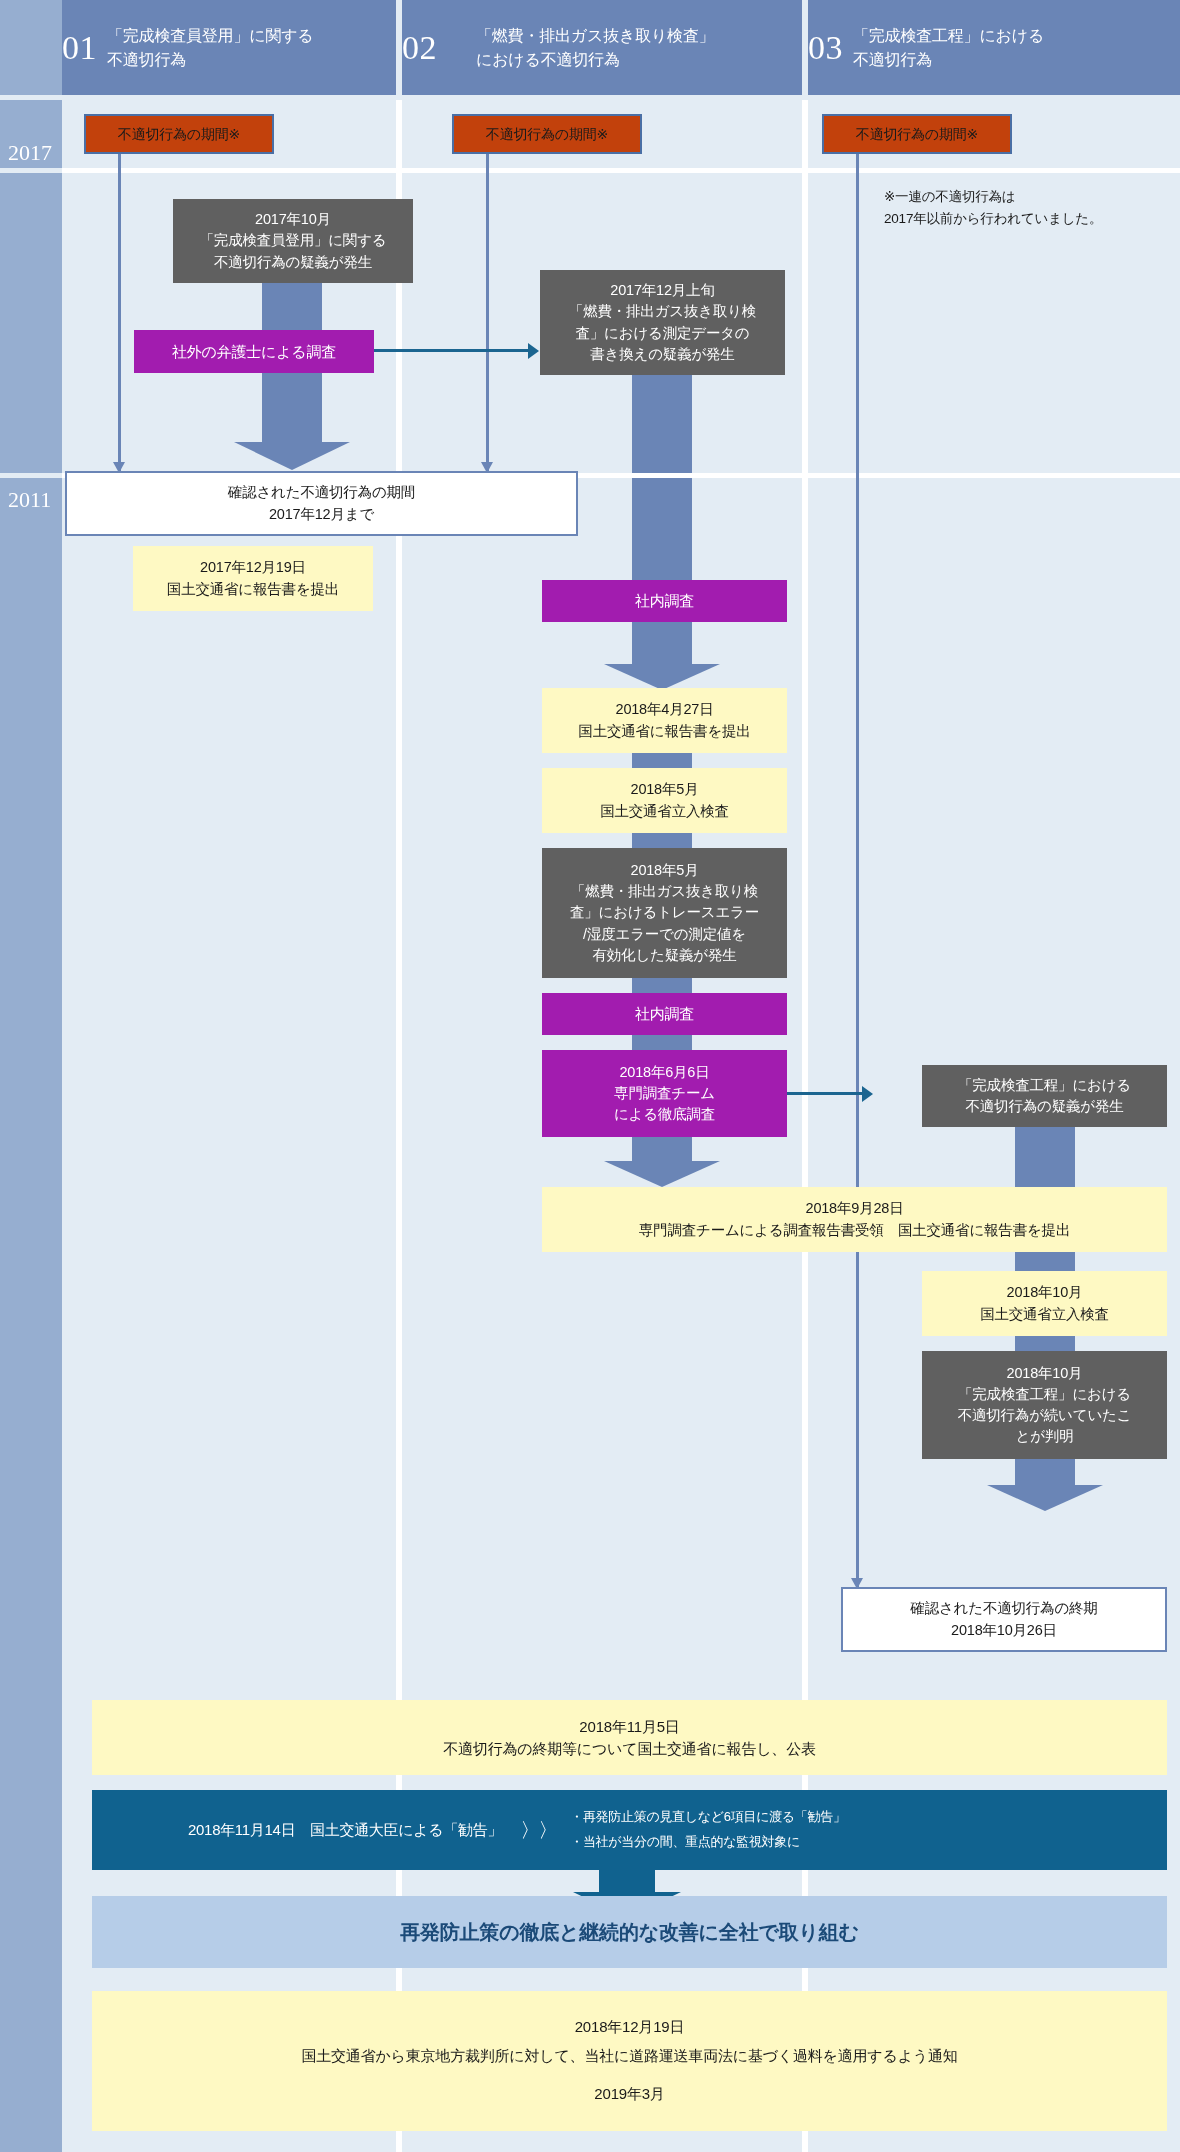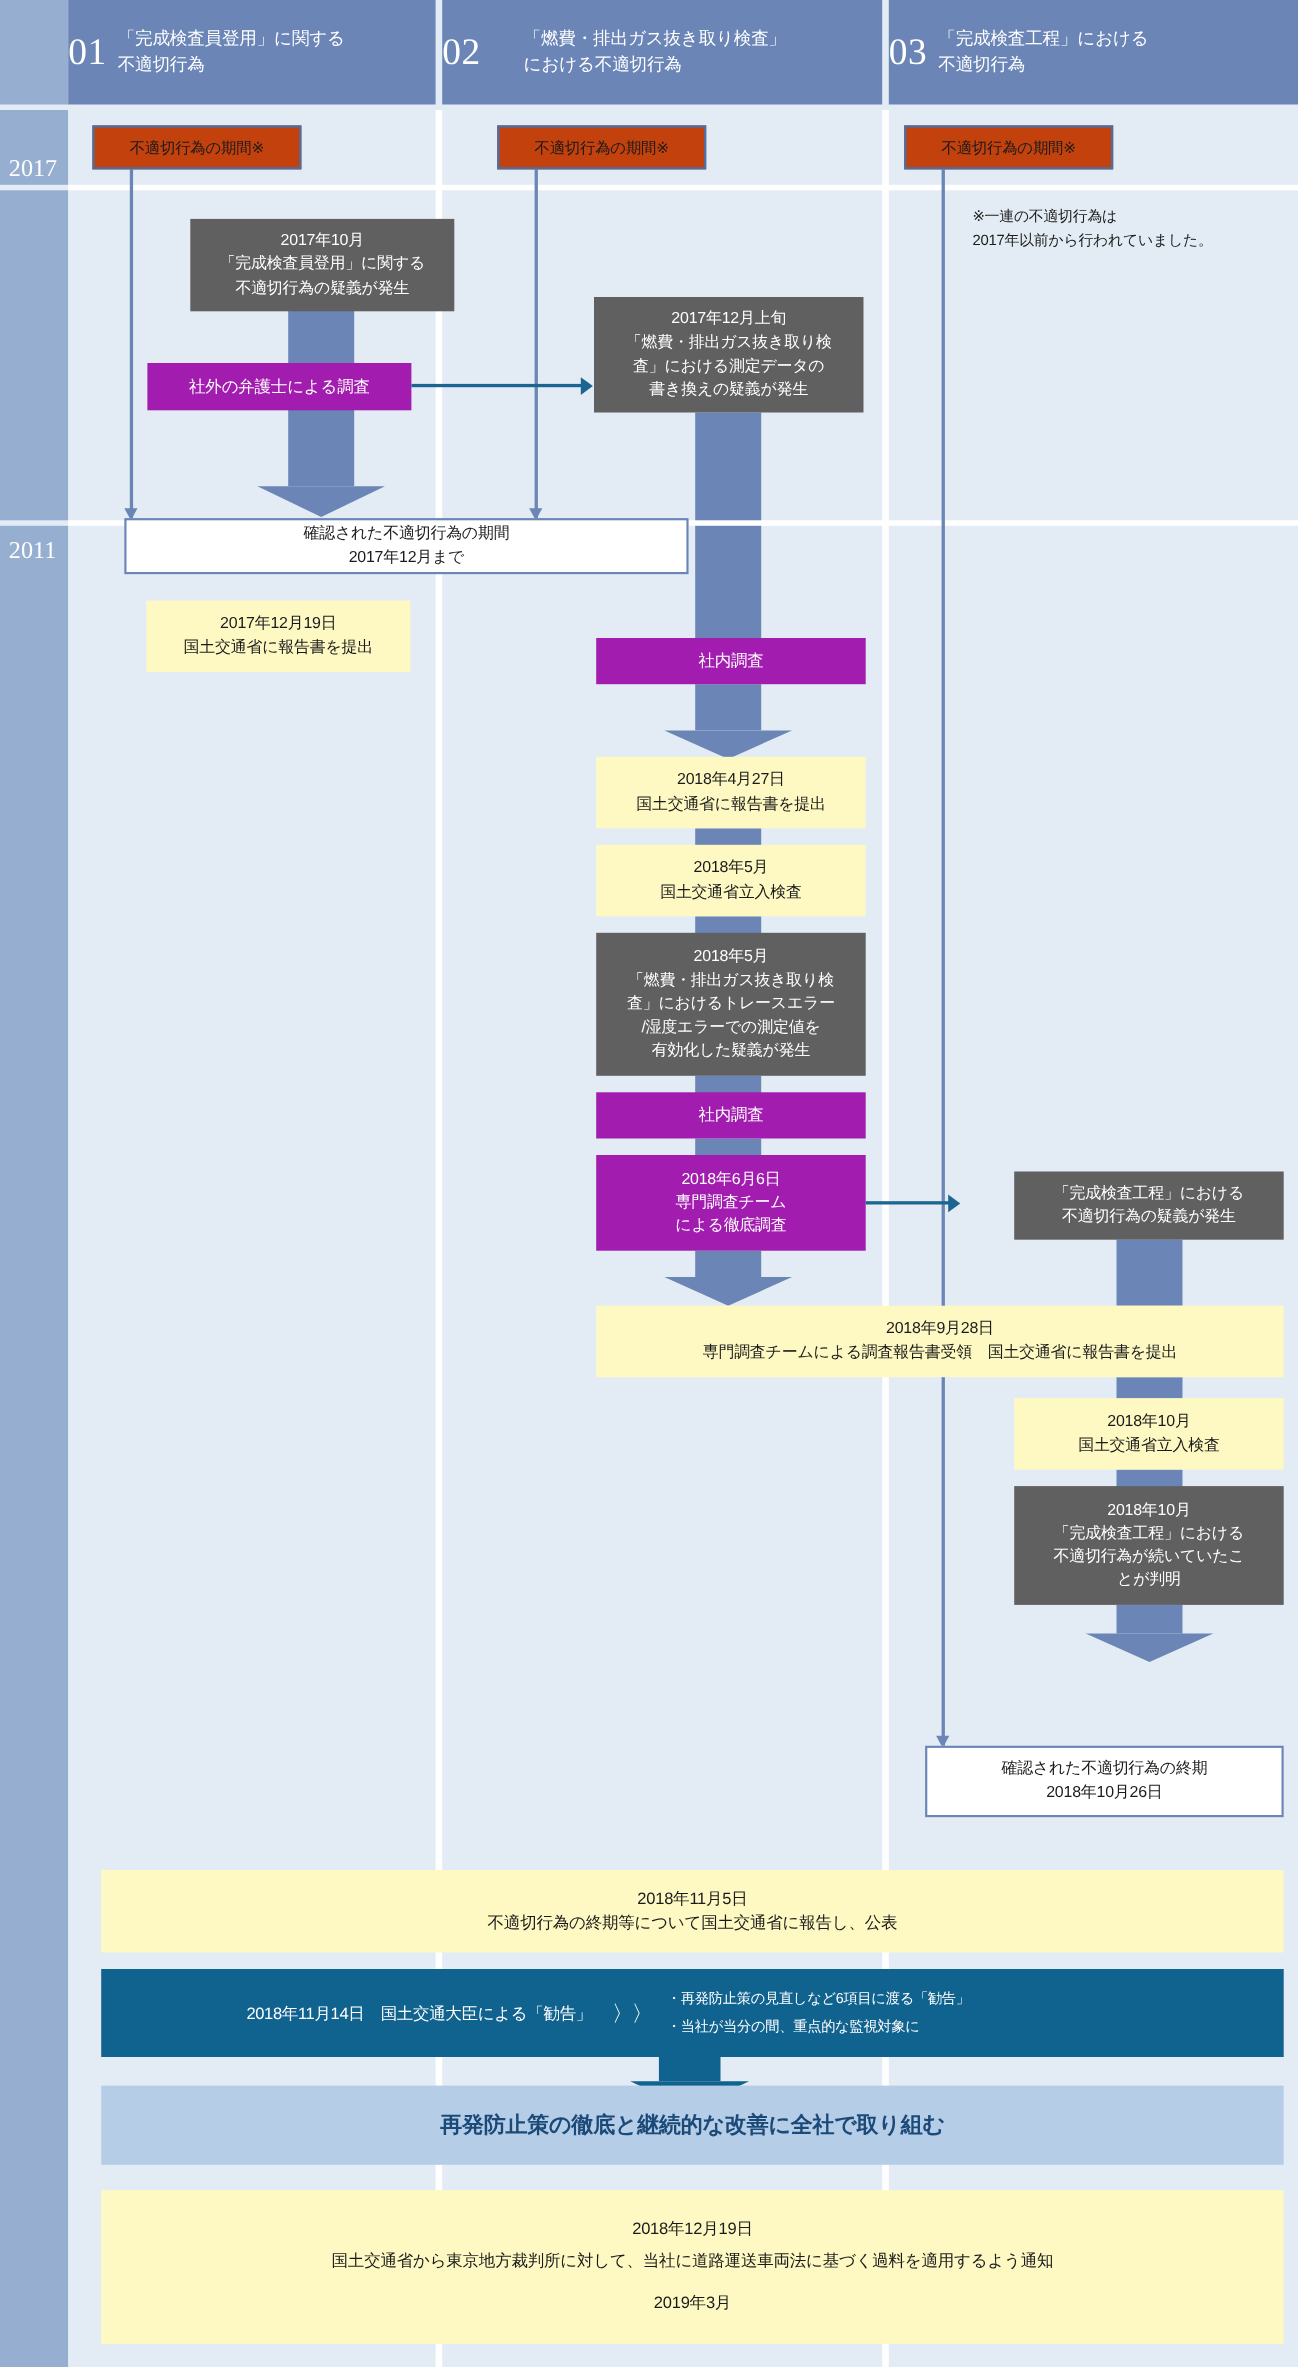--- a/index.html
+++ b/index.html
@@ -271,21 +271,21 @@
   </div>
 
   <div class="box dark" style="left:173px;top:199px;width:240px;height:84px;">
     <span>2017年10月</span>
     <span>「完成検査員登用」に関する</span>
     <span>不適切行為の疑義が発生</span>
   </div>
 
   <div class="box blue" style="left:134px;top:330px;width:240px;height:43px;font-size:15px;">社外の弁護士による調査</div>
 
-  <div class="box white" style="left:65px;top:471px;width:513px;height:51px;margin-left:48px;">
+  <div class="box white" style="left:65px;top:471px;width:513px;height:65px;">
     <span>確認された不適切行為の期間</span>
     <span>2017年12月まで</span>
   </div>
 
   <div class="box gray" style="left:133px;top:546px;width:240px;height:65px;">
     <span>2017年12月19日</span>
     <span>国土交通省に報告書を提出</span>
   </div>
 
   <div class="hconn" style="left:374px;top:349px;width:160px;"></div>
@@ -385,21 +385,21 @@
   <div class="box white" style="left:841px;top:1587px;width:326px;height:65px;">
     <span>確認された不適切行為の終期</span>
     <span>2018年10月26日</span>
   </div>
 
   <div class="box gray" style="left:92px;top:1700px;width:1075px;height:75px;font-size:15px;">
     <span>2018年11月5日</span>
     <span>不適切行為の終期等について国土交通省に報告し、公表</span>
   </div>
 
-  <div class="blue-banner" style="left:92px;top:1790px;width:1075px;height:80px;padding-left:36px;">
+  <div class="blue-banner" style="left:92px;top:1790px;width:1075px;height:80px;">
     <span class="bleft" style="margin-left:96px;">2018年11月14日　国土交通大臣による「勧告」</span>
     <span class="chev">〉〉</span>
     <span class="bright">
       <span>・再発防止策の見直しなど6項目に渡る「勧告」</span><br>
       <span>・当社が当分の間、重点的な監視対象に</span>
     </span>
   </div>
 
   <div class="fatarrow" style="left:572px;top:1870px;width:110px;height:48px;">
     <div class="shaft" style="top:0;width:56px;height:22px;background:#10628f;"></div>

